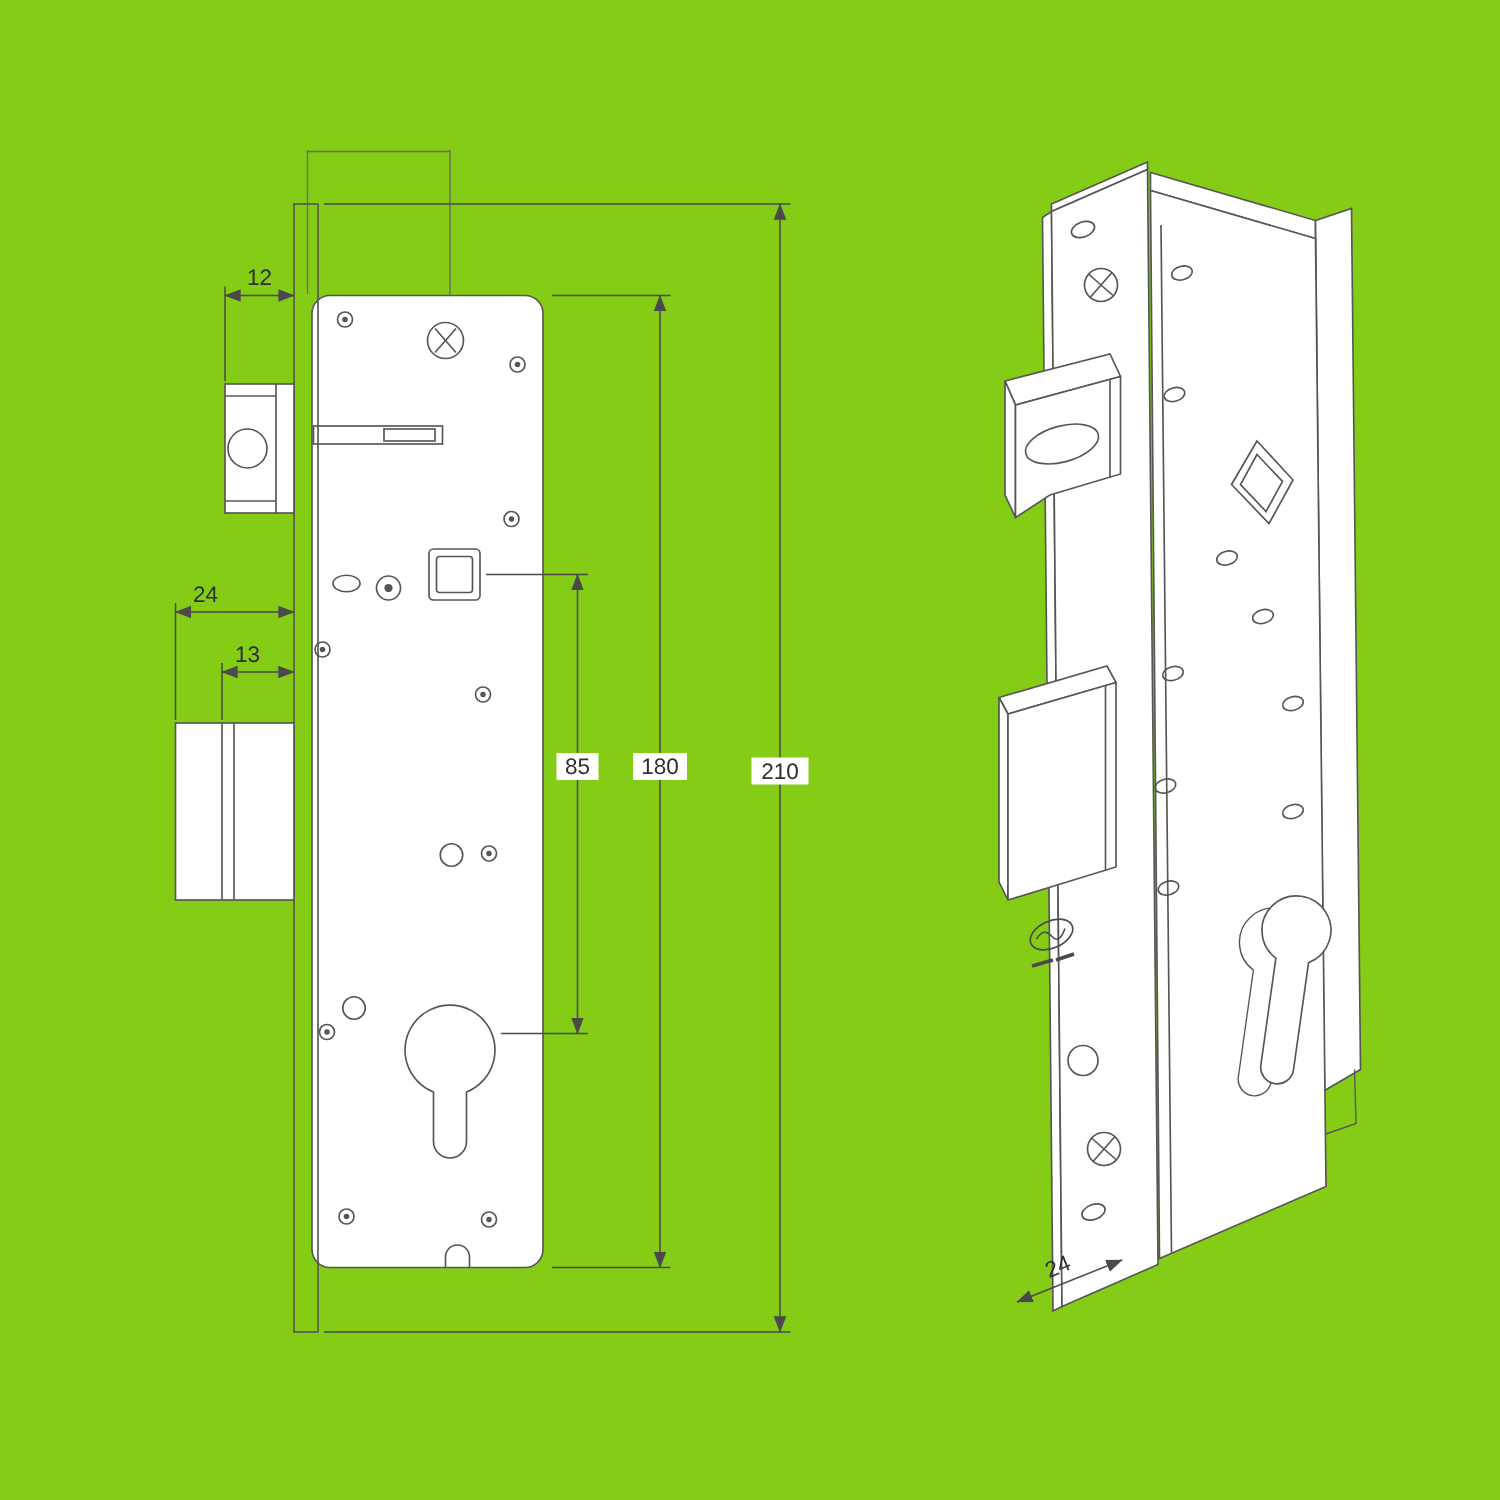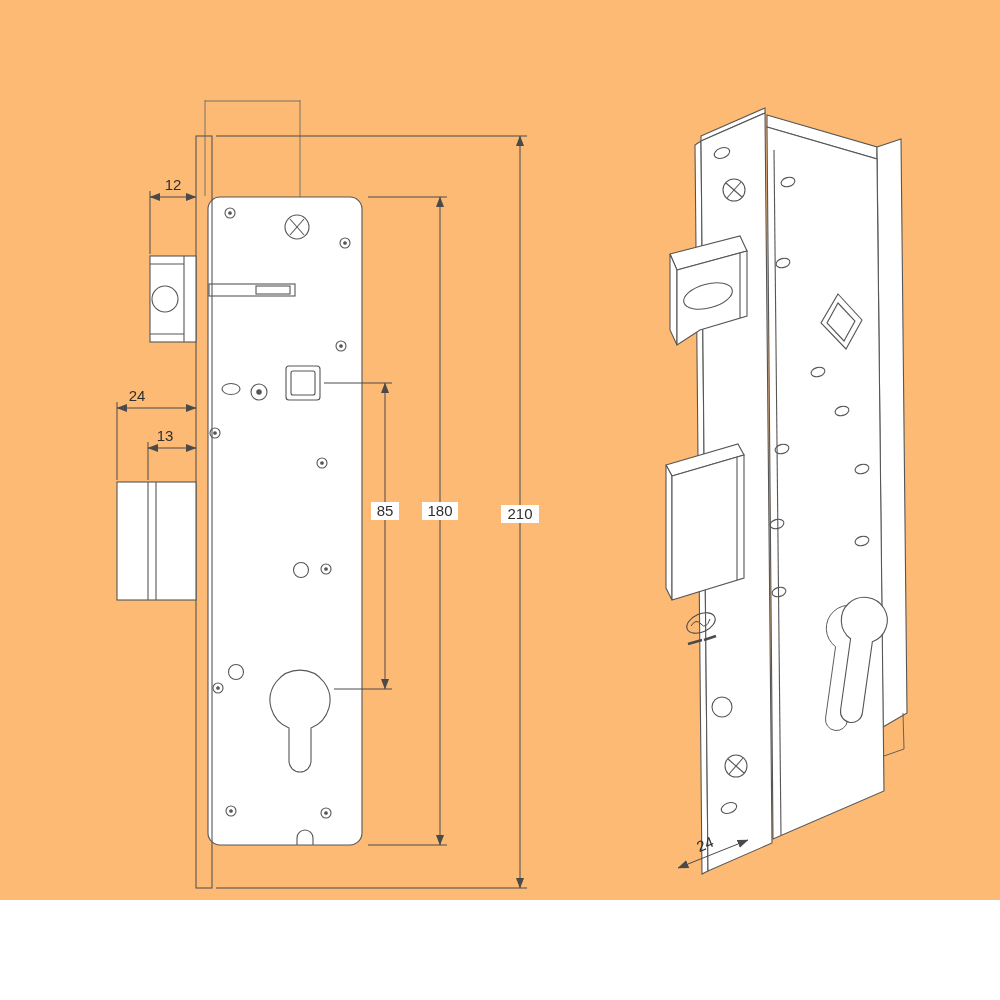--- a/index.html
+++ b/index.html
@@ -1,16 +1,16 @@
 <!DOCTYPE html>
 <html><head>
 <meta charset="utf-8">
 <style>
   html,body{margin:0;padding:0;background:#ffffff;}
-  .canvas{position:relative;width:1000px;height:900px;background:#fdba74;overflow:hidden;}
+  .canvas{position:relative;width:1000px;height:1000px;background:#84cc16;overflow:hidden;}
   svg{display:block;}
   text{font-family:"Liberation Sans","DejaVu Sans",sans-serif;font-size:15px;fill:#2f2f2f;}
 </style>
 </head>
 <body>
 
 <div class="canvas">
 <svg width="1000" height="1000" viewBox="0 0 1000 1000">
   <defs>
     <marker id="arr" viewBox="0 0 10 10" refX="9.5" refY="5" markerWidth="11" markerHeight="11" orient="auto-start-reverse">

